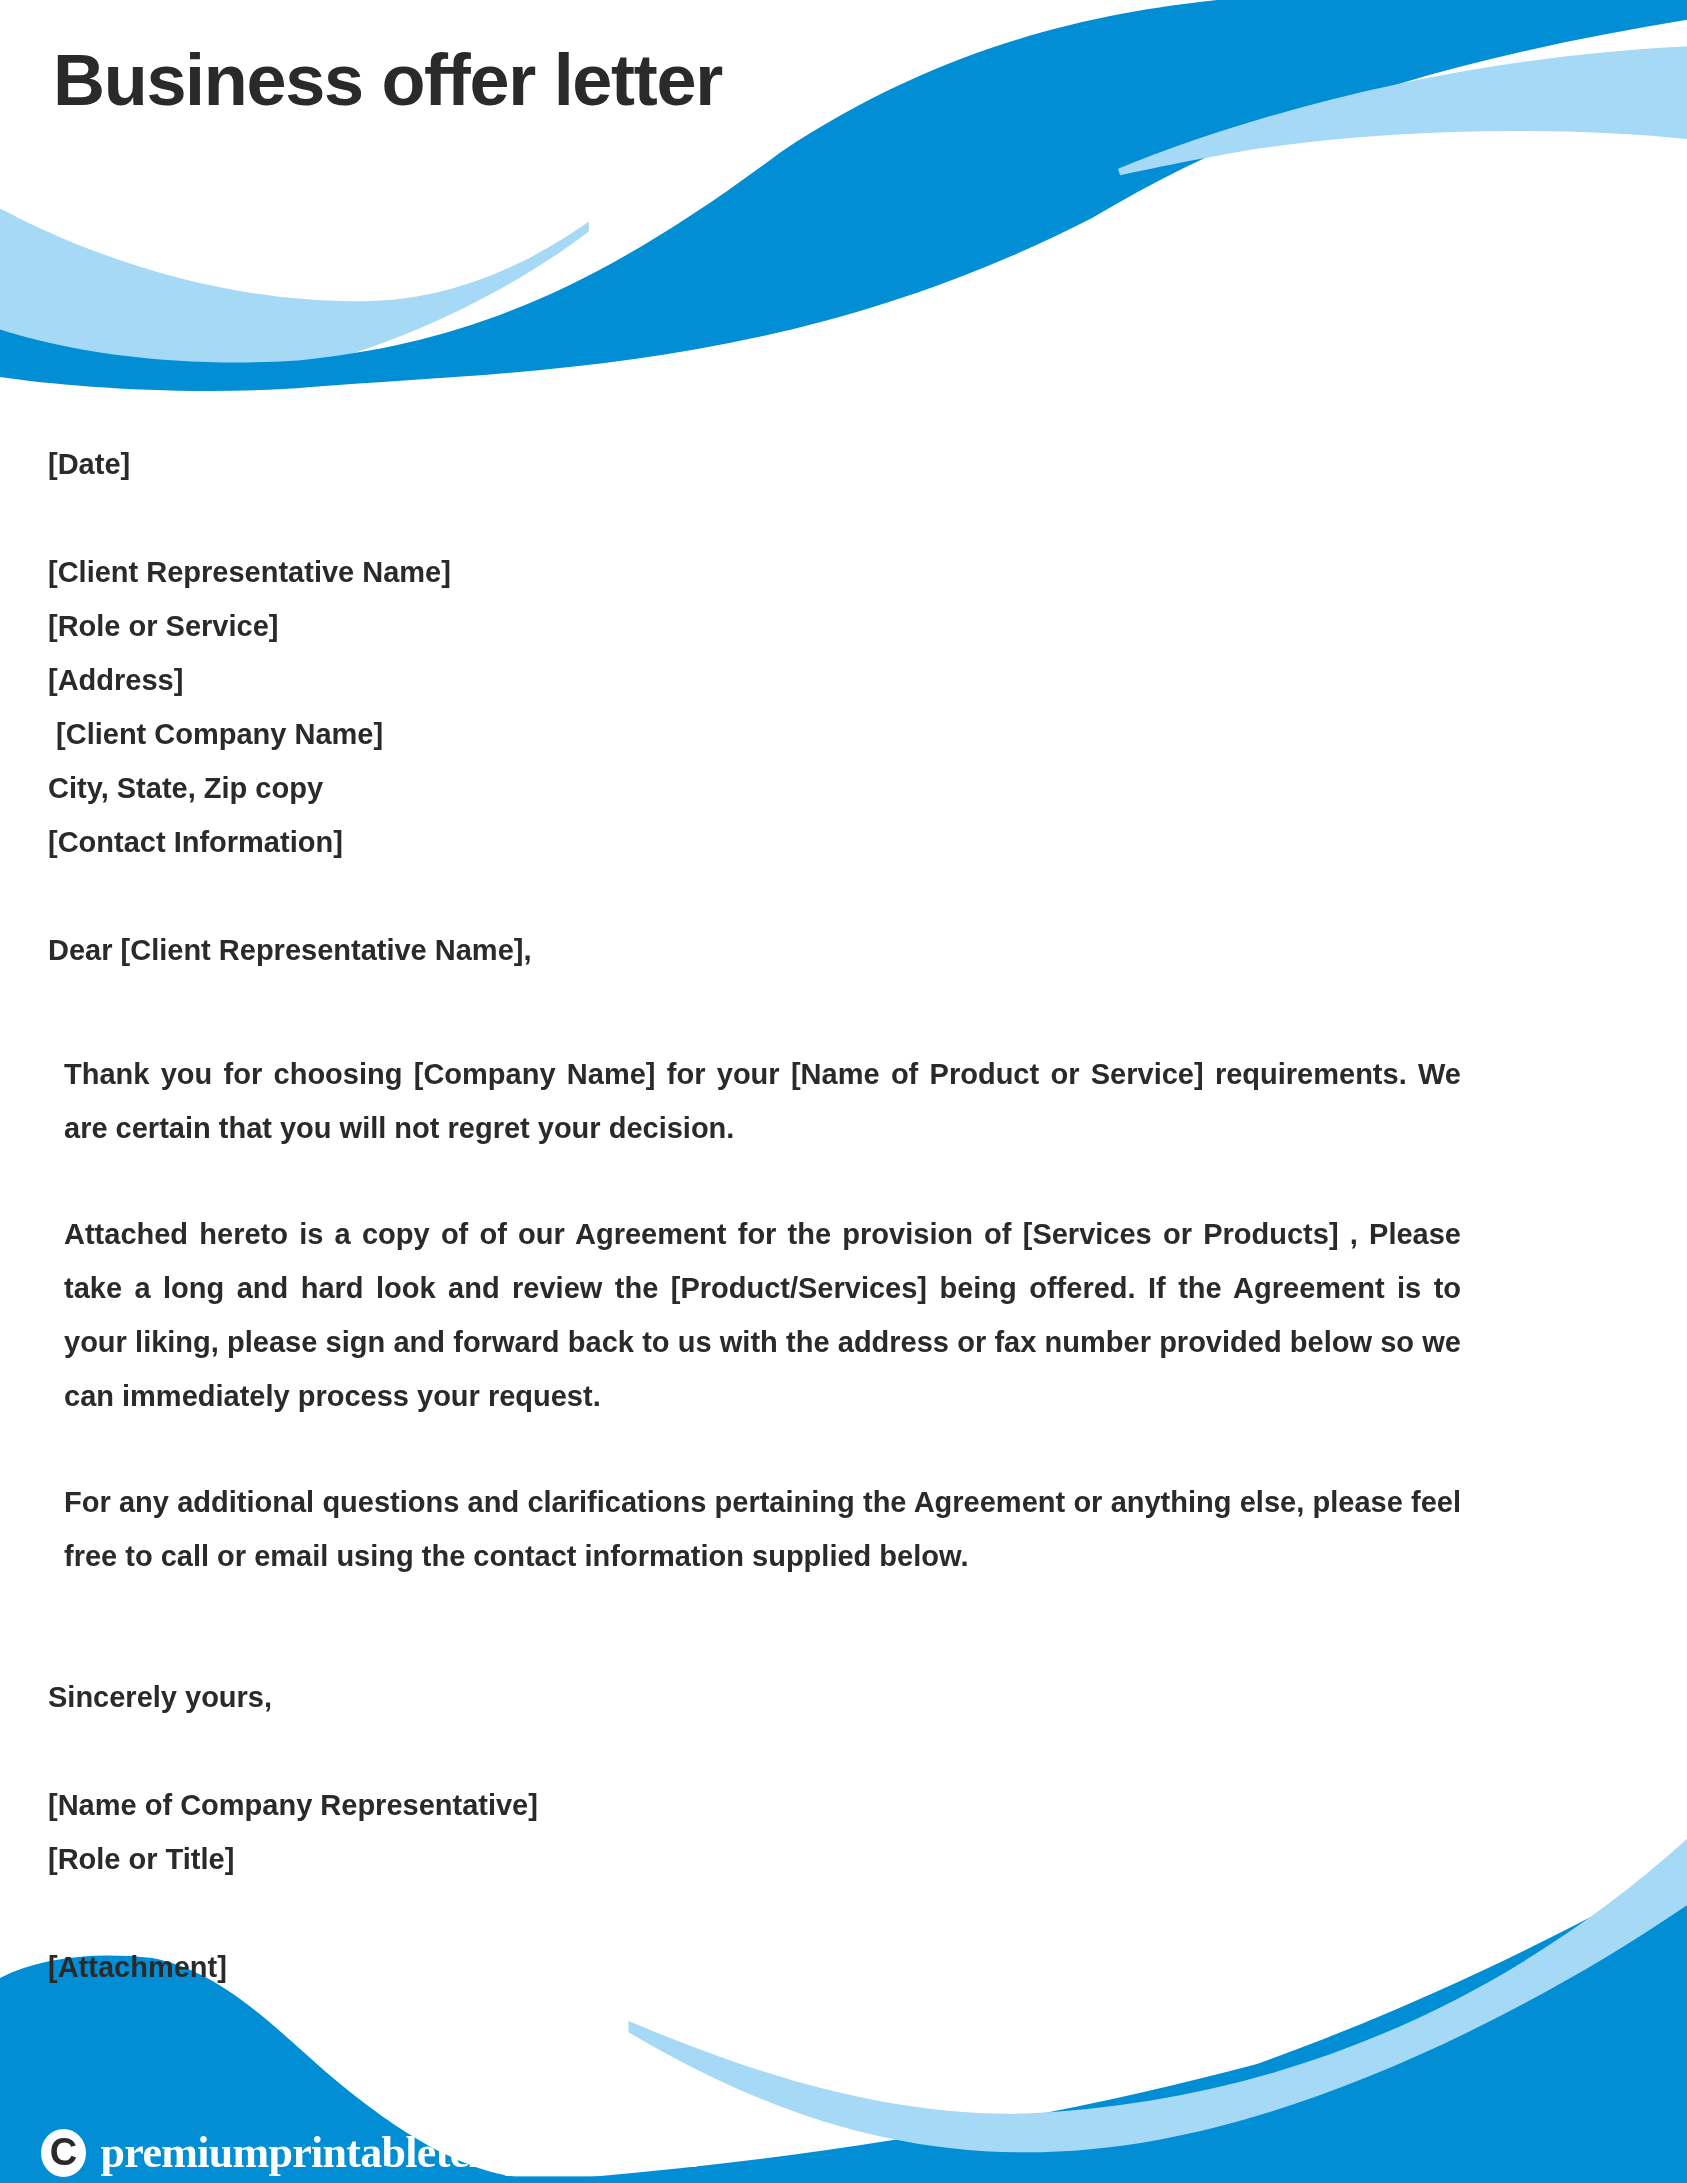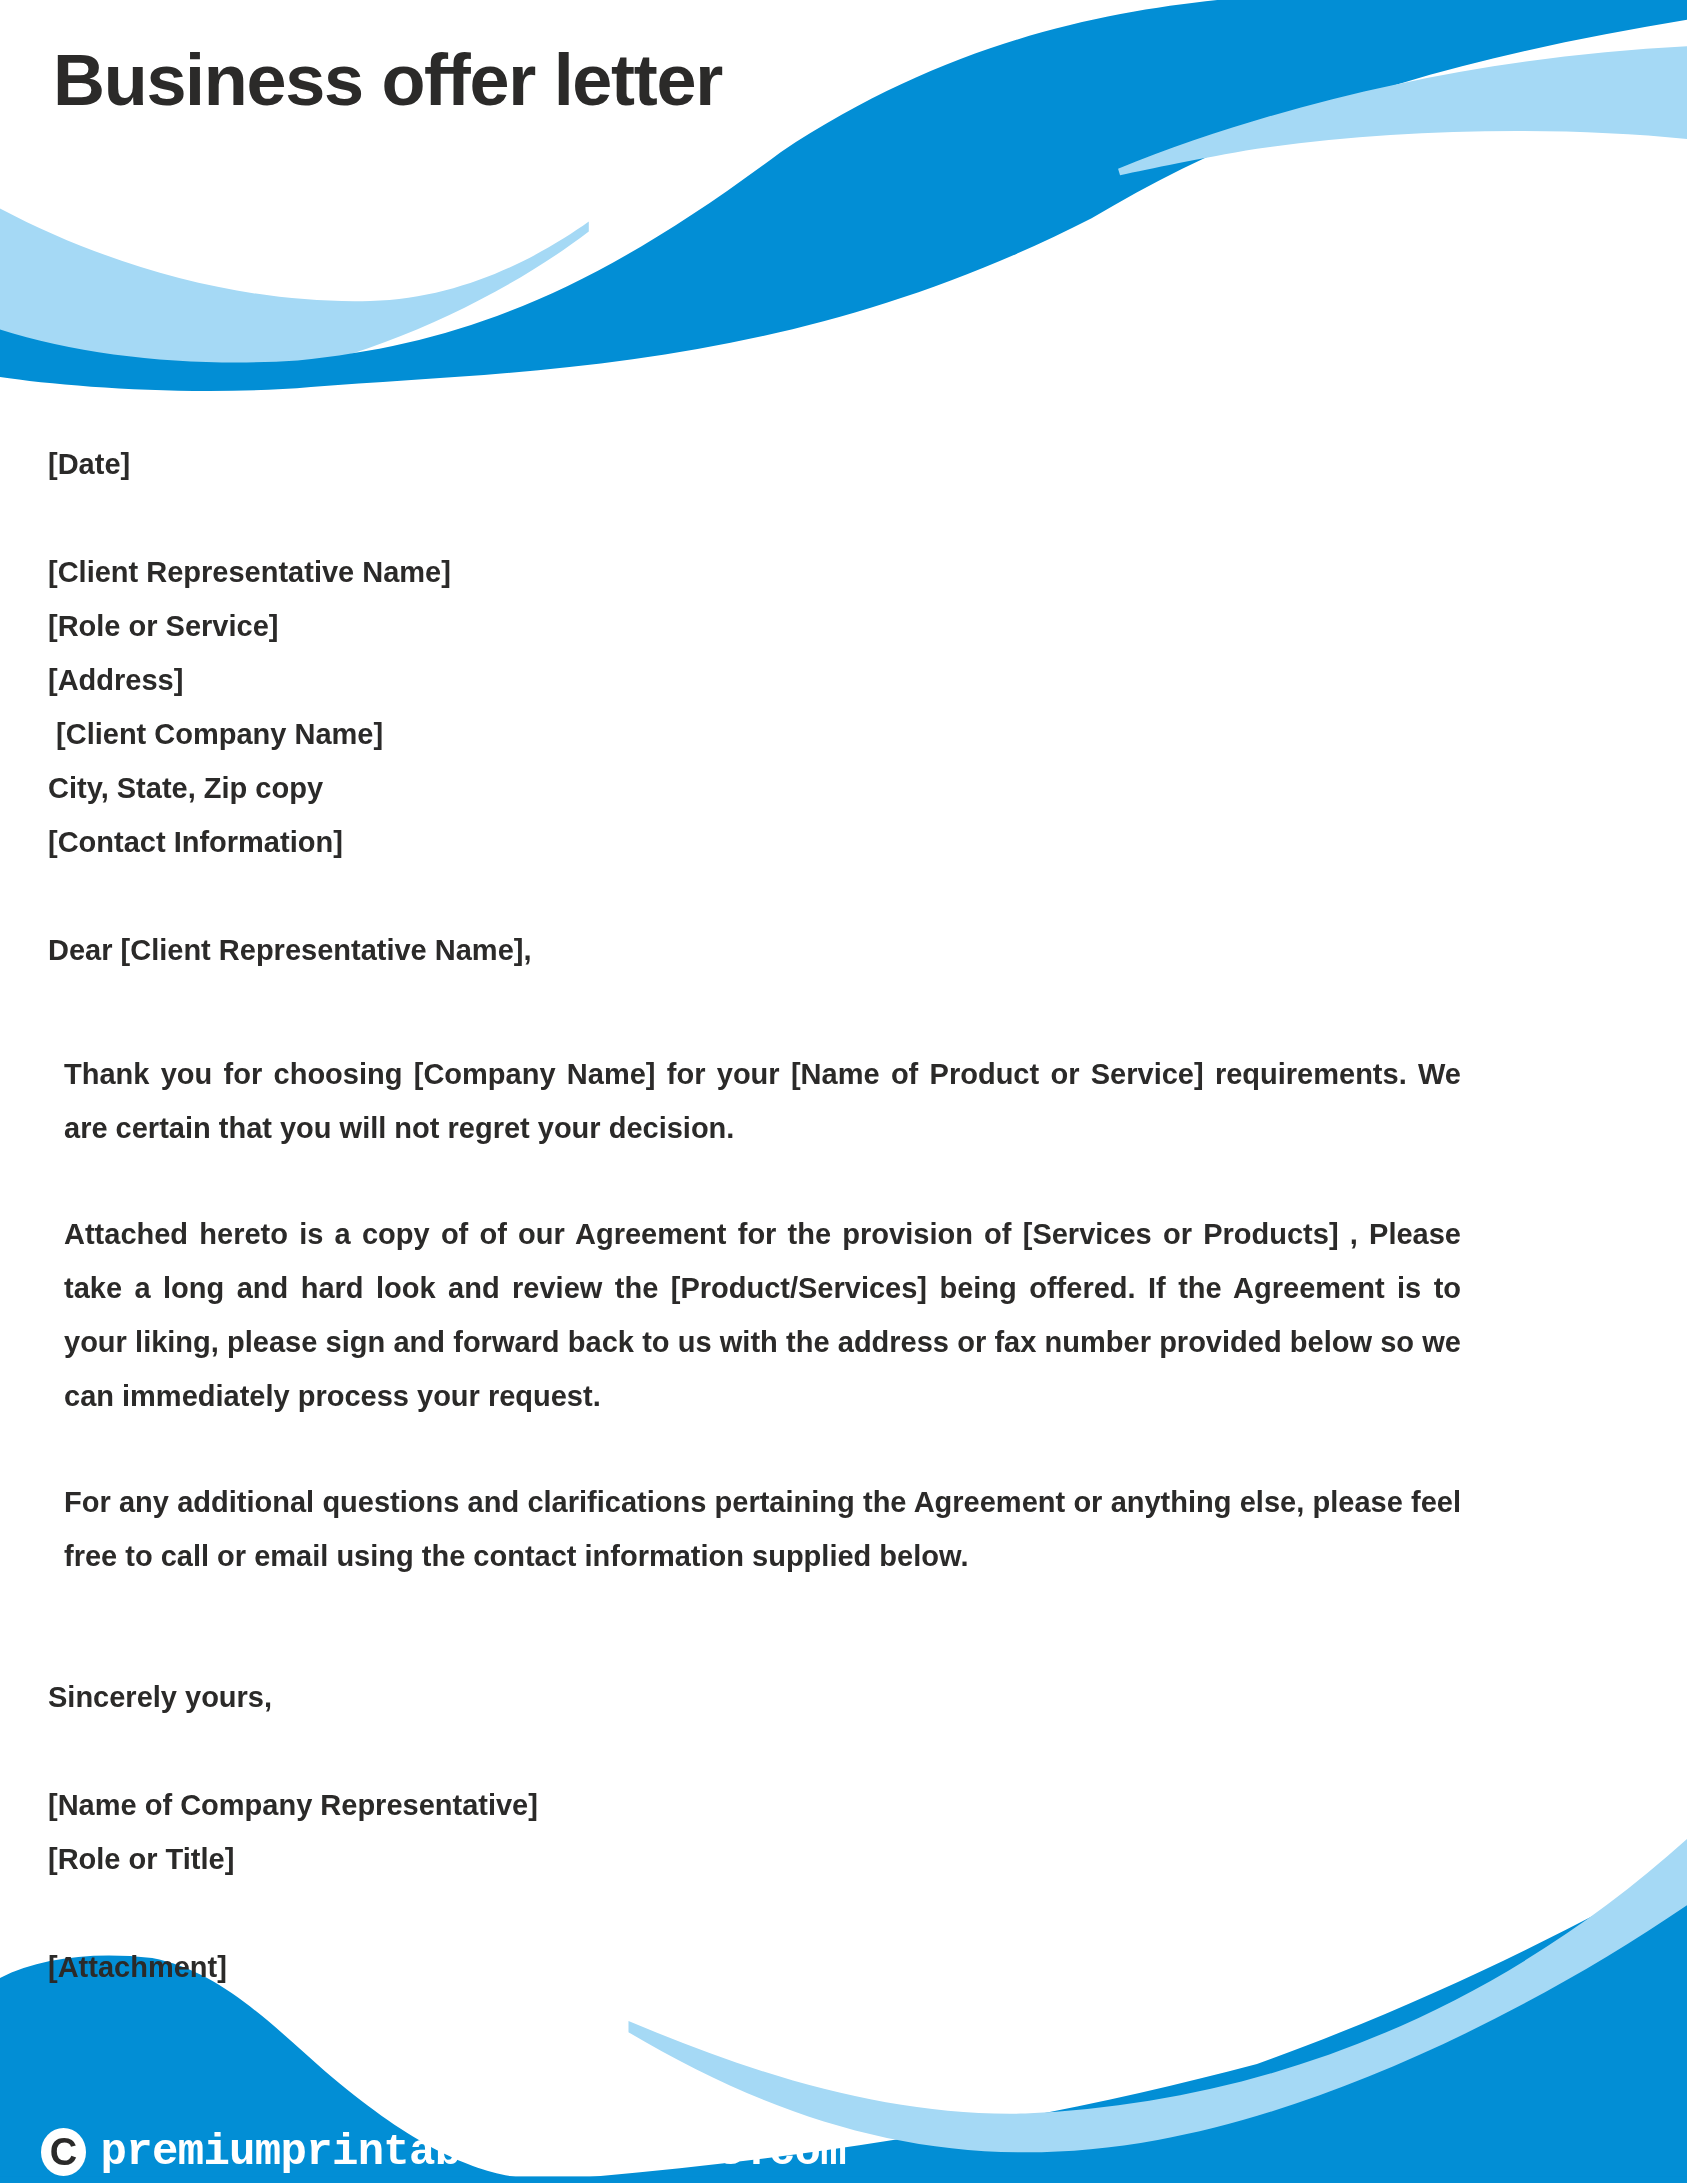--- a/index.html
+++ b/index.html
@@ -24,21 +24,21 @@
     position: absolute; left: 41px; top: 2127px; z-index: 3;
     display: flex; align-items: center; gap: 14.6px;
   }
   .copyright-icon {
     width: 45px; height: 48px; border-radius: 50%;
     background: #ffffff; color: #2b2a29;
     display: flex; align-items: center; justify-content: center;
     font-family: "Liberation Sans", sans-serif; font-weight: bold; font-size: 38px;
   }
   .footer-url {
-    font-family: Liberation Mono, monospace; font-weight: bold;
+    font-family: Liberation Serif, serif; font-weight: bold;
     font-size: 44px; color: #ffffff; letter-spacing: -0.7px;
   }
 </style>
 </head>
 <body>
 
 <svg class="bg-svg" viewBox="0 0 2550 3300" preserveAspectRatio="none">
 
   <path fill="#a5d9f5" d="M0,315 C180,410 380,460 560,455 C700,452 820,385 890,335 L890,350 C720,480 450,590 250,580 C150,575 60,545 0,520 Z"></path>
 

